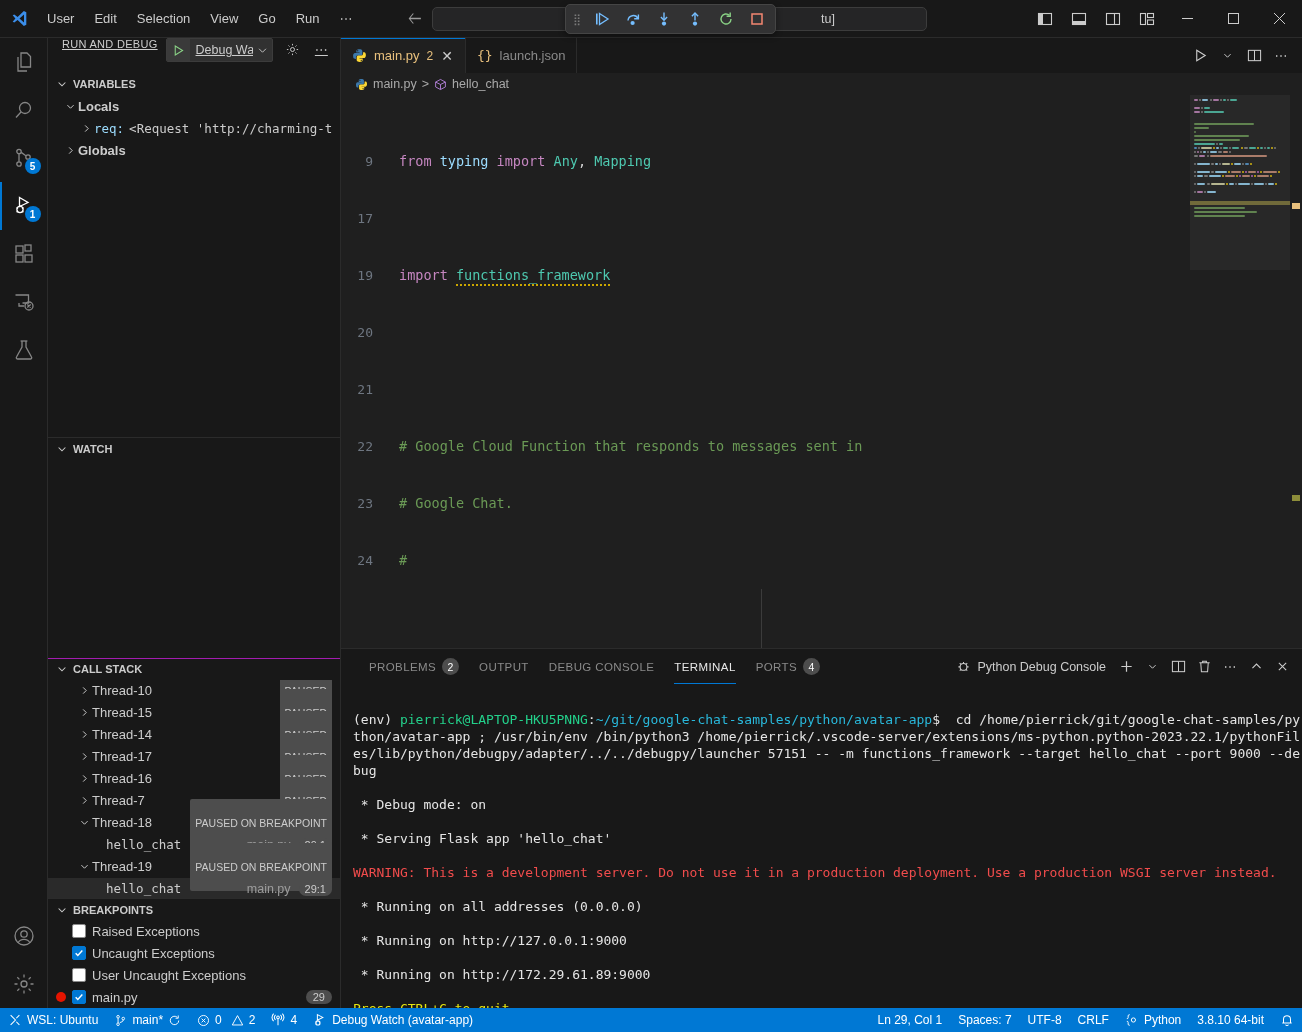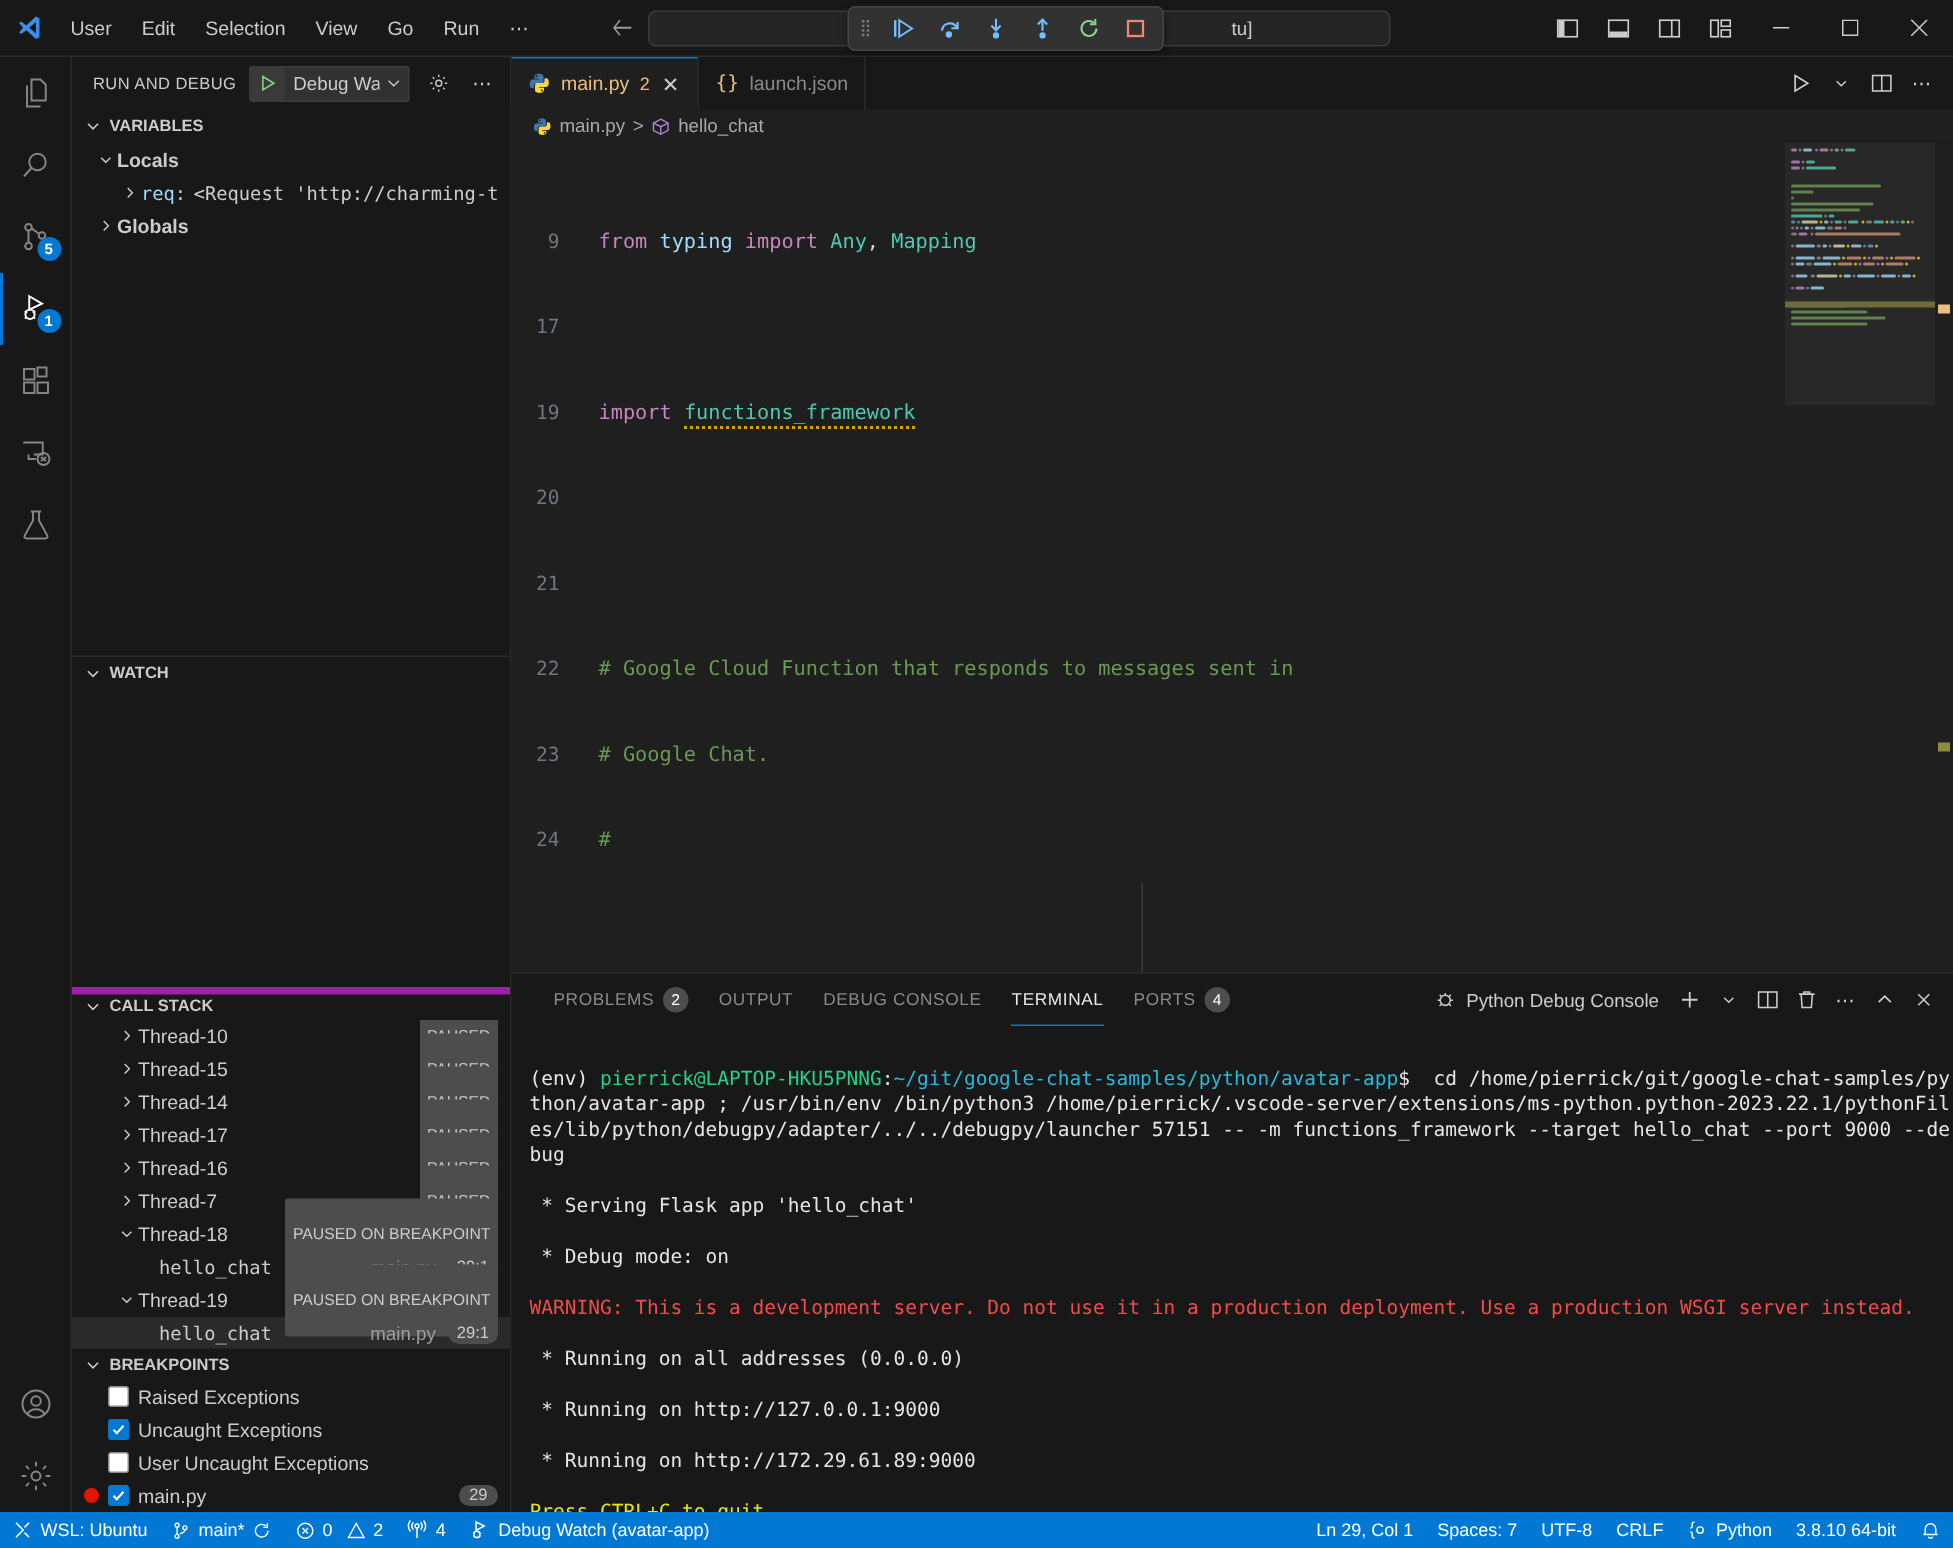--- a/index.html
+++ b/index.html
@@ -59,21 +59,21 @@
   .badge {
     position: absolute; right: 7px; bottom: 8px; min-width: 16px; height: 16px; padding: 0 4px;
     background: #0078d4; color: #fff; border-radius: 8px; font-size: 10px;
     display: flex; align-items: center; justify-content: center; font-weight: 600;
   }
   .act-spacer { flex: 1; }
 
   
   .sidebar { width: 293px; background: #181818; border-right: 1px solid #2b2b2b; display: flex; flex-direction: column; flex: none; }
   .sidebar-head {
-    height: 35px; display: flex; align-items: center; padding: 0 8px 0 14px; gap: 8px; flex: none;
+    height: 35px; display: flex; align-items: flex-start; padding: 0 8px 0 14px; gap: 8px; flex: none; text-decoration: underline;
   }
   .sidebar-title { font-size: 11px; text-transform: uppercase; color: #cccccc; letter-spacing: .3px; white-space: nowrap; }
   .cfg-select {
     display: flex; align-items: center; height: 24px; background: #313131;
     border: 1px solid #3c3c3c; border-radius: 2px; overflow: hidden; max-width: 120px;
   }
   .cfg-play { width: 24px; display: flex; align-items: center; justify-content: center; background: #3a3a3a; height: 100%; }
   .cfg-name { font-size: 12.5px; color: #cccccc; padding: 0 2px 0 6px; white-space: nowrap; overflow: hidden; }
   .cfg-chev { padding: 0 4px; color: #cccccc; }
   .head-ico { width: 22px; height: 22px; display: flex; align-items: center; justify-content: center; color: #cccccc; }
@@ -461,21 +461,21 @@
       <div class="sect-head" style="border-top:1px solid #2b2b2b">
         <span class="chev">
           <svg width="12" height="12" viewBox="0 0 16 16">
               <path d="M3.5 6 8 10.5 12.5 6" fill="none" stroke="#cccccc" stroke-width="1.4"></path>
             </svg>
         </span>
         <span>WATCH</span>
       </div>
       <div class="watch-body"></div>
 
-      <div class="sect-head" style="border-top:5px solid #a21caf">
+      <div class="sect-head" style="border-top:1px solid #a21caf">
         <span class="chev">
           <svg width="12" height="12" viewBox="0 0 16 16">
               <path d="M3.5 6 8 10.5 12.5 6" fill="none" stroke="#cccccc" stroke-width="1.4"></path>
             </svg>
         </span>
         <span>CALL STACK</span>
       </div>
       <div class="callstack-body">
         <div class="cs-row" style="padding-left:28px">
           <span class="twisty">
@@ -885,22 +885,22 @@
             <span class="pa-ico">
               <svg width="13" height="13" viewBox="0 0 16 16">
                   <path d="M3.5 3.5 12.5 12.5M12.5 3.5 3.5 12.5" stroke="#cccccc" stroke-width="1.3"></path>
                 </svg>
             </span>
           </div>
         </div>
 
         <div class="terminal">
 <div><span class="t-white">(env) </span><span class="t-green">pierrick@LAPTOP-HKU5PNNG</span><span class="t-white">:</span><span class="t-cyan">~/git/google-chat-samples/python/avatar-app</span><span class="t-white">$  cd /home/pierrick/git/google-chat-samples/python/avatar-app ; /usr/bin/env /bin/python3 /home/pierrick/.vscode-server/extensions/ms-python.python-2023.22.1/pythonFiles/lib/python/debugpy/adapter/../../debugpy/launcher 57151 -- -m functions_framework --target hello_chat --port 9000 --debug</span></div>
+<div class="t-white"> * Debug mode: on</div>
 <div class="t-white"> * Serving Flask app 'hello_chat'</div>
-<div class="t-white"> * Debug mode: on</div>
 <div class="t-red">WARNING: This is a development server. Do not use it in a production deployment. Use a production WSGI server instead.</div>
 <div class="t-white"> * Running on all addresses (0.0.0.0)</div>
 <div class="t-white"> * Running on http://127.0.0.1:9000</div>
 <div class="t-white"> * Running on http://172.29.61.89:9000</div>
 <div class="t-yellow">Press CTRL+C to quit</div>
 
 
 
 
         </div>

